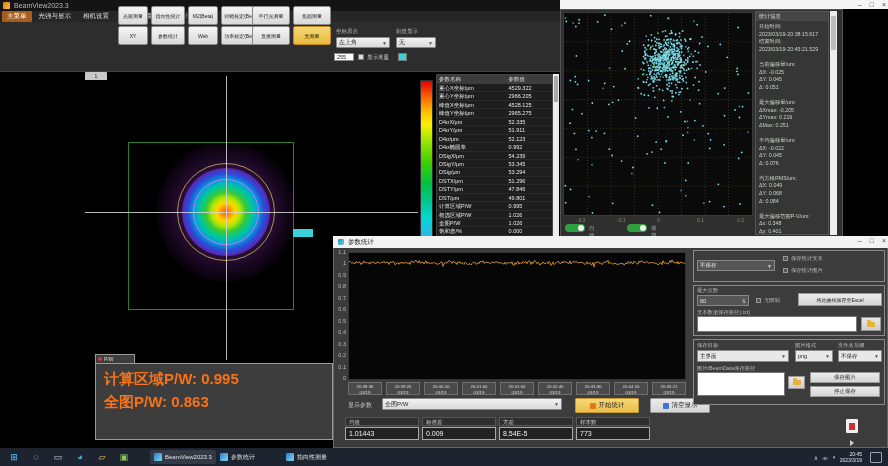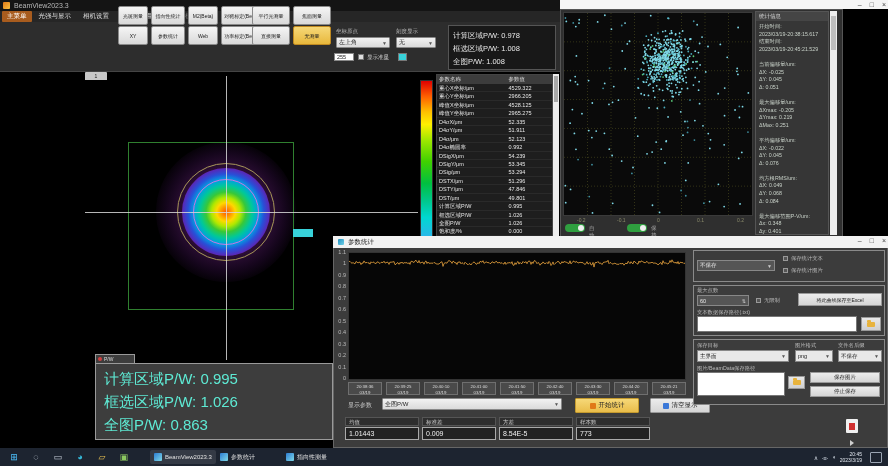--- a/index.html
+++ b/index.html
@@ -55,21 +55,21 @@
   .pt-row div{font-size:5.5px;color:#e6e6e6;line-height:8px;padding-left:2px;white-space:nowrap;overflow:hidden;}
   .pt-c1{width:70px;} .pt-c2{width:45px;}
   #param-scroll{left:553px;top:74px;width:6px;height:163px;background:#ededed;}
   #param-thumb{left:554px;top:76px;width:4px;height:26px;background:#a8a8a8;}
   
   #overlay-tab{left:95px;top:354px;width:40px;height:9px;background:#3d3d3d;border:1px solid #9a9a9a;
                border-bottom:none;box-sizing:border-box;color:#ddd;font-size:5px;line-height:8px;padding-left:8px;}
   #overlay-dot{left:98px;top:357px;width:4px;height:4px;background:#d04040;border-radius:50%;}
   #overlay-box{left:95px;top:363px;width:238px;height:77px;background:#3d3d3d;border:1px solid #9a9a9a;
                box-sizing:border-box;padding:3px 8px;}
-  #overlay-box div{font-size:15px;color:#5eead4;line-height:23px;white-space:nowrap;}
+  #overlay-box div{font-size:15px;color:#f97316;line-height:23px;white-space:nowrap;font-weight:bold;}
   #cyan-chip{left:293px;top:229px;width:20px;height:8px;background:#38d2da;}
   
   #top-strip{left:560px;top:0;width:328px;height:9px;background:#f5f5f5;}
   .winctl{font-size:7px;color:#444;line-height:9px;}
   #point-win{left:560px;top:9px;width:283px;height:228px;background:#2f2f2f;border:1px solid #555;box-sizing:border-box;}
   #scatter-plot{left:563px;top:12px;width:190px;height:204px;background:#0a0a0a;border:1px solid #3a3a3a;box-sizing:border-box;}
   #scatter-ticks span{position:absolute;font-size:5px;color:#8a8a6a;}
   #point-panel{left:755px;top:11px;width:74px;height:224px;background:#363636;border:1px solid #555;box-sizing:border-box;}
   #point-panel-head{background:#454545;height:9px;font-size:5.5px;color:#ddd;line-height:9px;padding-left:3px;}
   #stats-lines{padding:2px 3px;}
@@ -171,25 +171,20 @@
   </div>
   <div class="abs dd-label" style="left:396px;top:28px;">刻度显示</div>
   <div class="abs dropdown" style="left:396px;top:37px;width:40px;height:11px;">
     <span>无</span>
       <span class="dd-arrow">▼</span>
   </div>
   <div class="abs" style="left:334px;top:53px;width:20px;height:8px;background:#fff;border:1px solid #888;box-sizing:border-box;font-size:5.5px;color:#222;line-height:7px;padding-left:2px;">255</div>
   <div class="abs" style="left:358px;top:54px;width:6px;height:6px;background:#ddd;border:1px solid #777;box-sizing:border-box;"></div>
   <div class="abs" style="left:367px;top:54px;font-size:5.5px;color:#ccc;">显示准星</div>
   <div class="abs" style="left:398px;top:53px;width:9px;height:8px;background:#38d2da;border:1px solid #777;box-sizing:border-box;"></div>
-  <div class="abs" id="info-box">
-      <div>计算区域P/W: 0.978</div>
-      <div>框选区域P/W: 1.008</div>
-      <div>全图P/W: 1.008</div>
-    </div>
 
   <div class="abs" id="beam-area"></div>
   <div class="abs" id="beam-tab">1</div>
   <div class="abs" id="beam-glow"></div>
   <div class="abs" id="beam-blob"></div>
   <div class="abs" id="ring-magenta"></div>
   <div class="abs" id="ring-yellow"></div>
   <div class="abs" id="roi-rect"></div>
   <div class="abs crossline" style="left:85px;top:212px;width:333px;height:1px;"></div>
   <div class="abs crossline" style="left:226px;top:76px;width:1px;height:284px;"></div>
@@ -273,21 +268,20 @@
         <div class="pt-c2">0.000</div>
       </div>
     </div>
   <div class="abs" id="param-scroll"></div>
   <div class="abs" id="param-thumb"></div>
 
   <div class="abs" id="overlay-tab">P/W</div>
   <div class="abs" id="overlay-dot"></div>
   <div class="abs" id="overlay-box">
       <div>计算区域P/W: 0.995</div>
-      <div>框选区域P/W: 1.026</div>
       <div>全图P/W: 0.863</div>
     </div>
   <div class="abs" id="cyan-chip"></div>
 
   <div class="abs" id="top-strip"></div>
   <div class="abs" id="top-strip-ctls" style="left:838px;top:0;width:48px;height:9px;display:flex;gap:8px;justify-content:flex-end;">
       <span class="winctl">–</span>
       <span class="winctl">□</span>
       <span class="winctl">×</span>
     </div>

